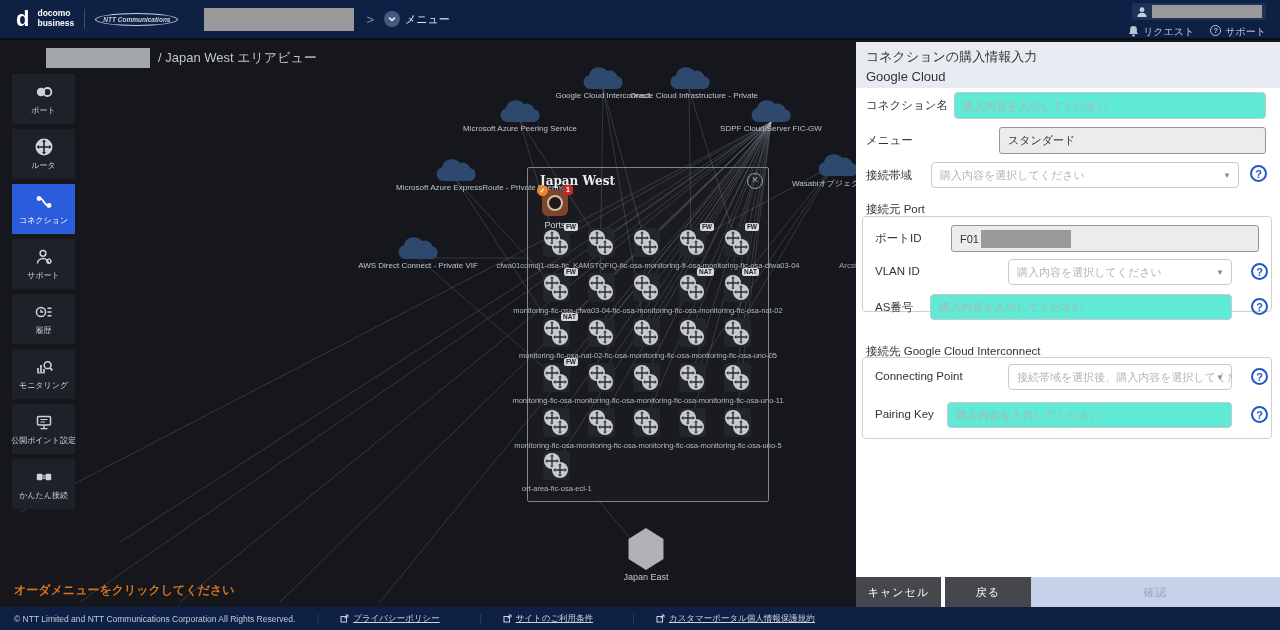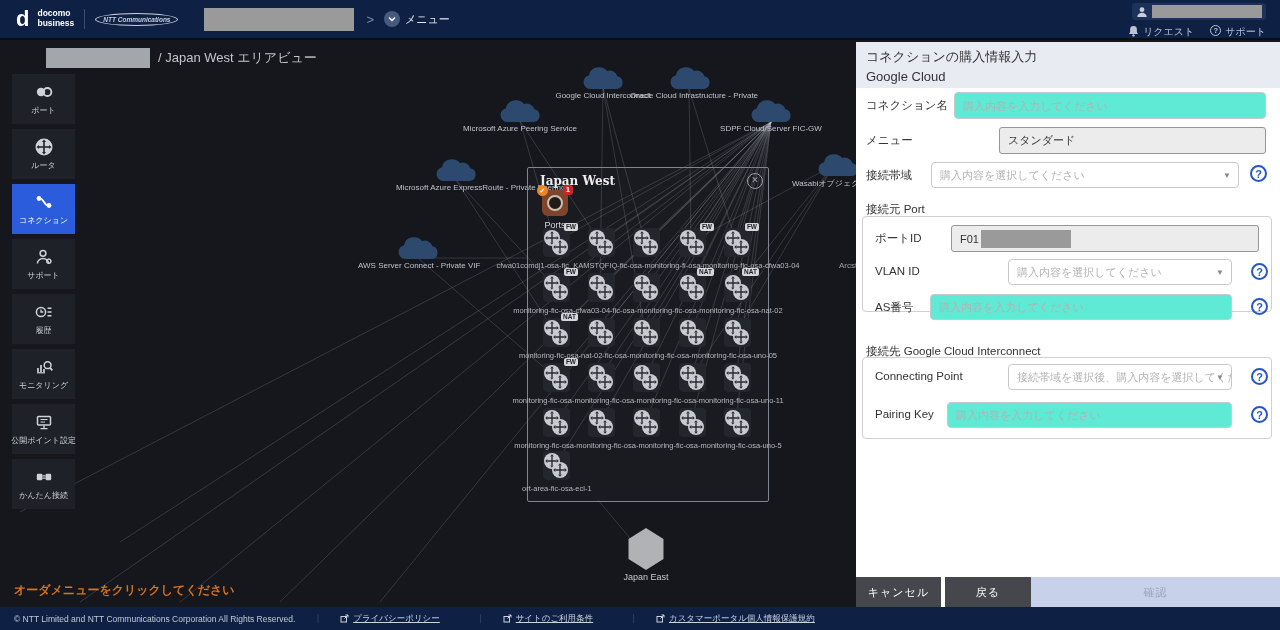--- a/index.html
+++ b/index.html
@@ -312,21 +312,21 @@
   <div class="cloud" style="left:838px;top:109px">
     <svg width="44" height="26" viewBox="0 0 44 26">
         <path d="M36,25 H9 a7,7 0 0 1 -1,-13.8 a10,9 0 0 1 18,-4.2 a8,7.5 0 0 1 10.4,5.2 a6.5,6.5 0 0 1 -0.4,12.8 Z" fill="#2d4a6e"></path>
       </svg>
     <div class="cloud-label">Wasabiオブジェクトスト</div>
   </div>
   <div class="cloud" style="left:418px;top:192px">
     <svg width="44" height="26" viewBox="0 0 44 26">
         <path d="M36,25 H9 a7,7 0 0 1 -1,-13.8 a10,9 0 0 1 18,-4.2 a8,7.5 0 0 1 10.4,5.2 a6.5,6.5 0 0 1 -0.4,12.8 Z" fill="#2d4a6e"></path>
       </svg>
-    <div class="cloud-label">AWS Server Connect - Private VIF</div>
+    <div class="cloud-label">AWS Direct Connect - Private VIF</div>
   </div>
   <span class="partial-label" style="left:839px;top:219px">Arcsta</span>
 
   <div class="region-box">
     <div class="region-title">Japan West</div>
     <div class="region-close">✕</div>
     <div class="ports-icon">
       <span class="ports-lens"></span>
       <span class="ports-check">✓</span>
       <span class="ports-count">1</span>

